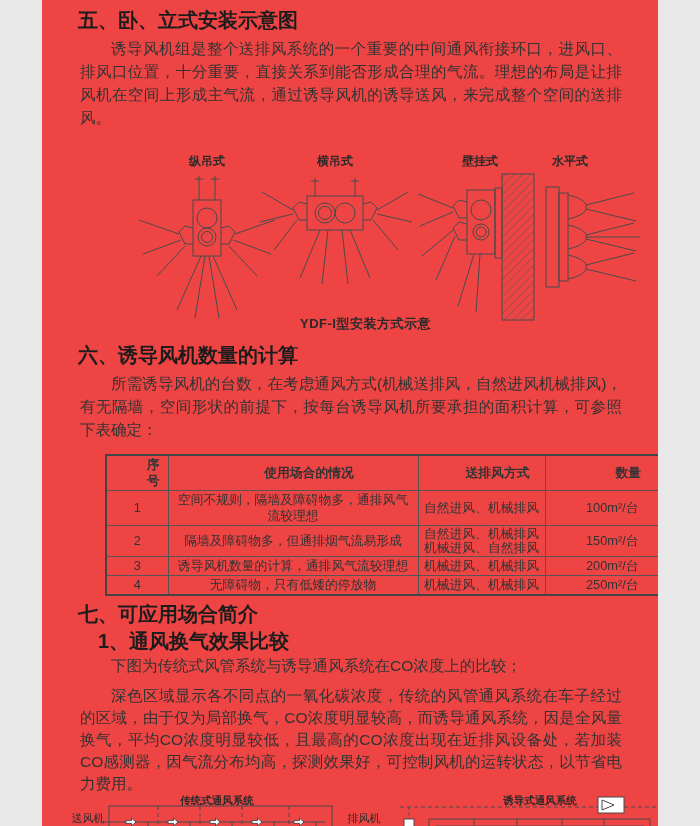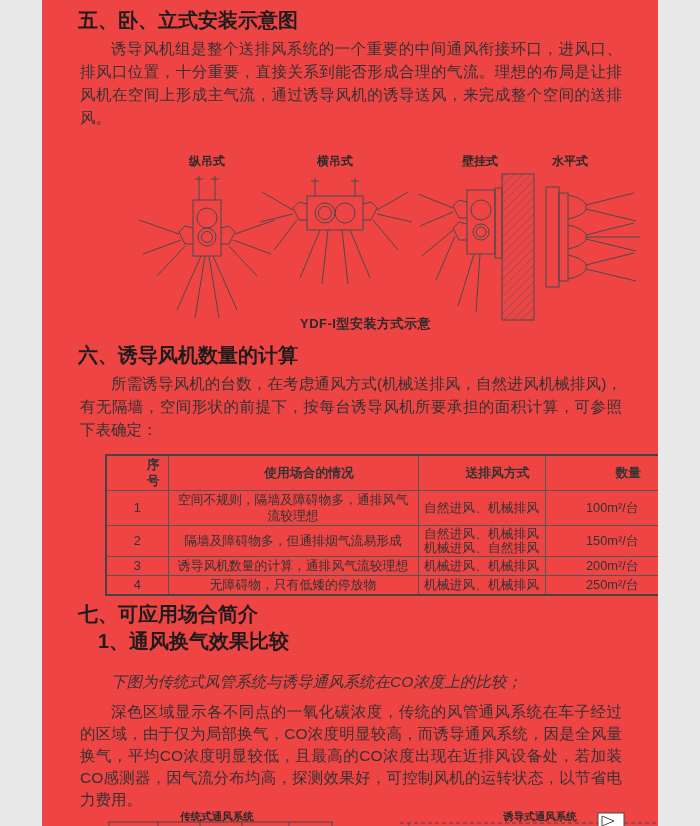--- a/index.html
+++ b/index.html
@@ -16,21 +16,21 @@
   h1.s6{margin-top:20px;}
   h1.s7{margin-top:6px;}
   h2.sub{
     font-size:20px; line-height:20px; font-weight:bold; color:#1c1c1c;
     margin:5px 0 0 56px; padding:0;
   }
   p.body{
     font-size:15.5px; line-height:23px; color:#333;
     margin:5px 36px 0 38px; text-align:justify; text-indent:2em;
   }
-  p.tight{line-height:22px; margin-top:20px;font-style:italic;}
+  p.tight{line-height:22px; margin-top:4px;}
   p.tight2{line-height:22px; margin-top:8px;}
   
   .figures{position:relative; height:190px; margin-top:4px;}
   .fig-label{
     position:absolute; top:20px; transform:translateX(-50%);
     font-size:12px; font-weight:bold; color:#2a2a2a; white-space:nowrap;
   }
   .figsvg{position:absolute;}
   .caption{
     position:absolute; left:258px; top:182px; font-size:13px; font-weight:bold;

